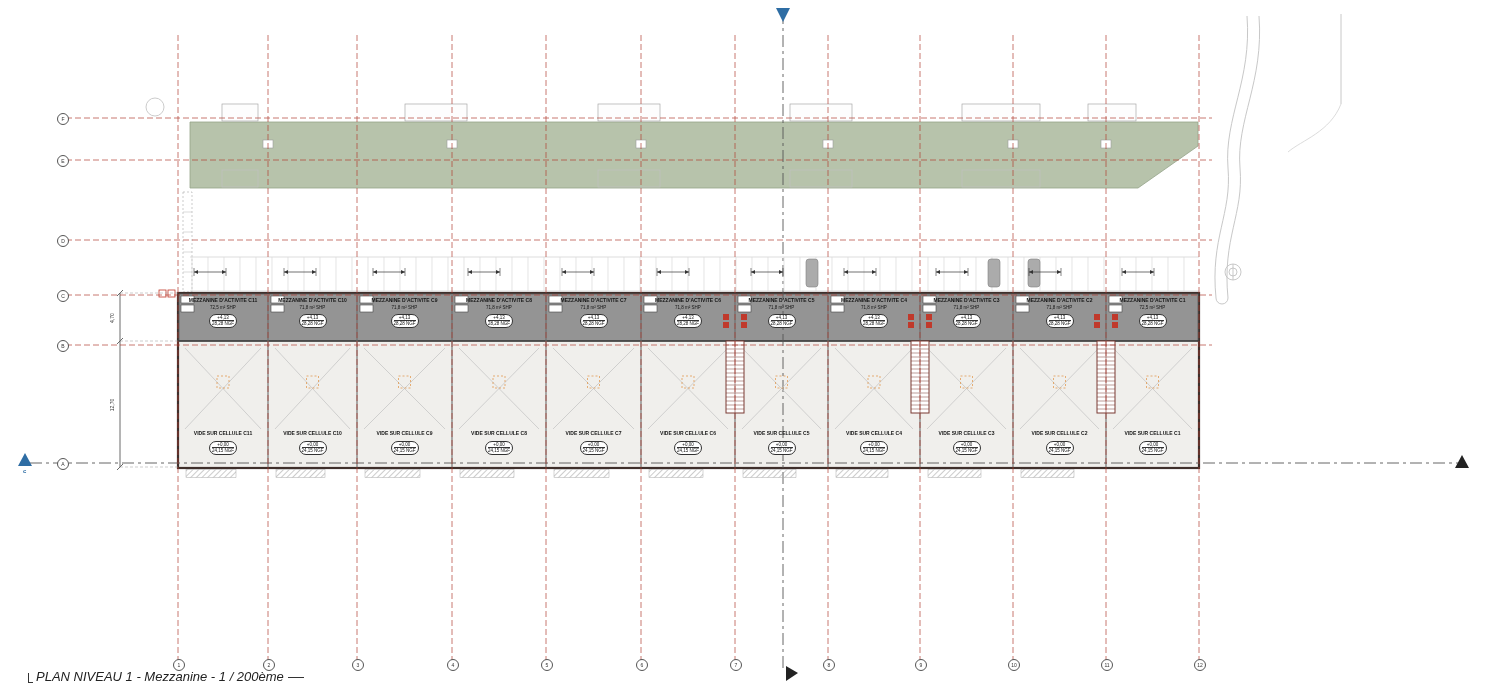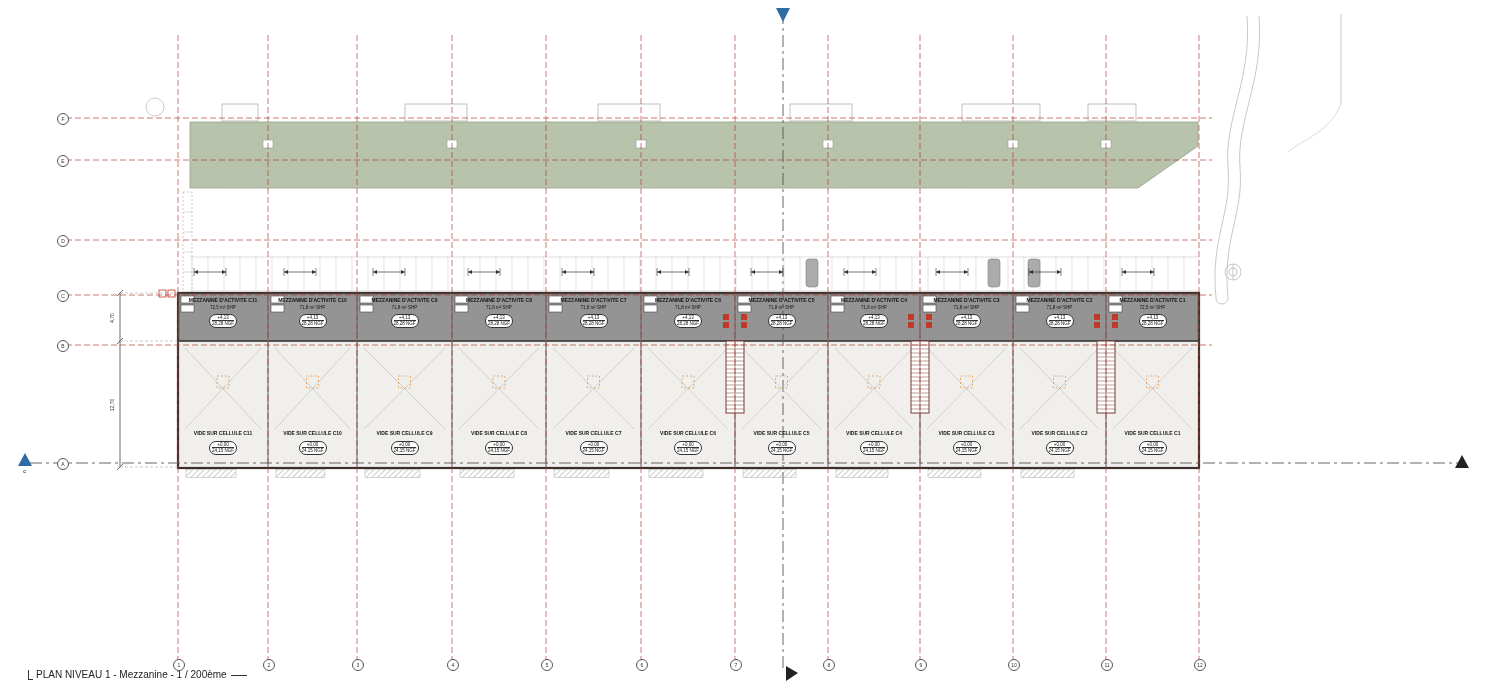--- a/index.html
+++ b/index.html
@@ -8,21 +8,21 @@
   #plan-svg{position:absolute;left:0;top:0;}
   .lbl{position:absolute;color:#141414;text-align:center;line-height:1.15;white-space:nowrap;overflow:visible;}
   .mezz-lbl{font-size:5px;font-weight:bold;letter-spacing:0;}
   .area-lbl{font-size:4.5px;}
   .vide-lbl{font-size:5px;font-weight:bold;}
   .lvl{position:absolute;border:1px solid #333;border-radius:7px;background:#fff;
        font-size:4.5px;line-height:1.2;text-align:center;padding:0 2px;color:#111;min-width:22px;}
   .lvl .ngf{border-top:1px solid #333;}
   .bubble{position:absolute;width:10px;height:10px;border:1px solid #555;border-radius:50%;
           background:#fff;font-size:5px;line-height:10px;text-align:center;color:#333;}
-  .title{position:absolute;font-size:10px;color:#222;white-space:nowrap;}
+  .title{position:absolute;font-size:13px;color:#222;white-space:nowrap;font-style:italic;}
   .tbrack{display:inline-block;width:4px;height:9px;border-left:1px solid #333;border-bottom:1px solid #333;margin-right:3px;vertical-align:middle;}
   .tline{display:inline-block;width:16px;border-bottom:1px solid #333;vertical-align:middle;margin-left:4px;}
   .sec-letter{position:absolute;font-size:6px;color:#2e6da4;font-weight:bold;}
 </style>
 </head>
 <body>
 
 <div id="canvas">
 
   <svg id="plan-svg" width="1489" height="691" viewBox="0 0 1489 691">

